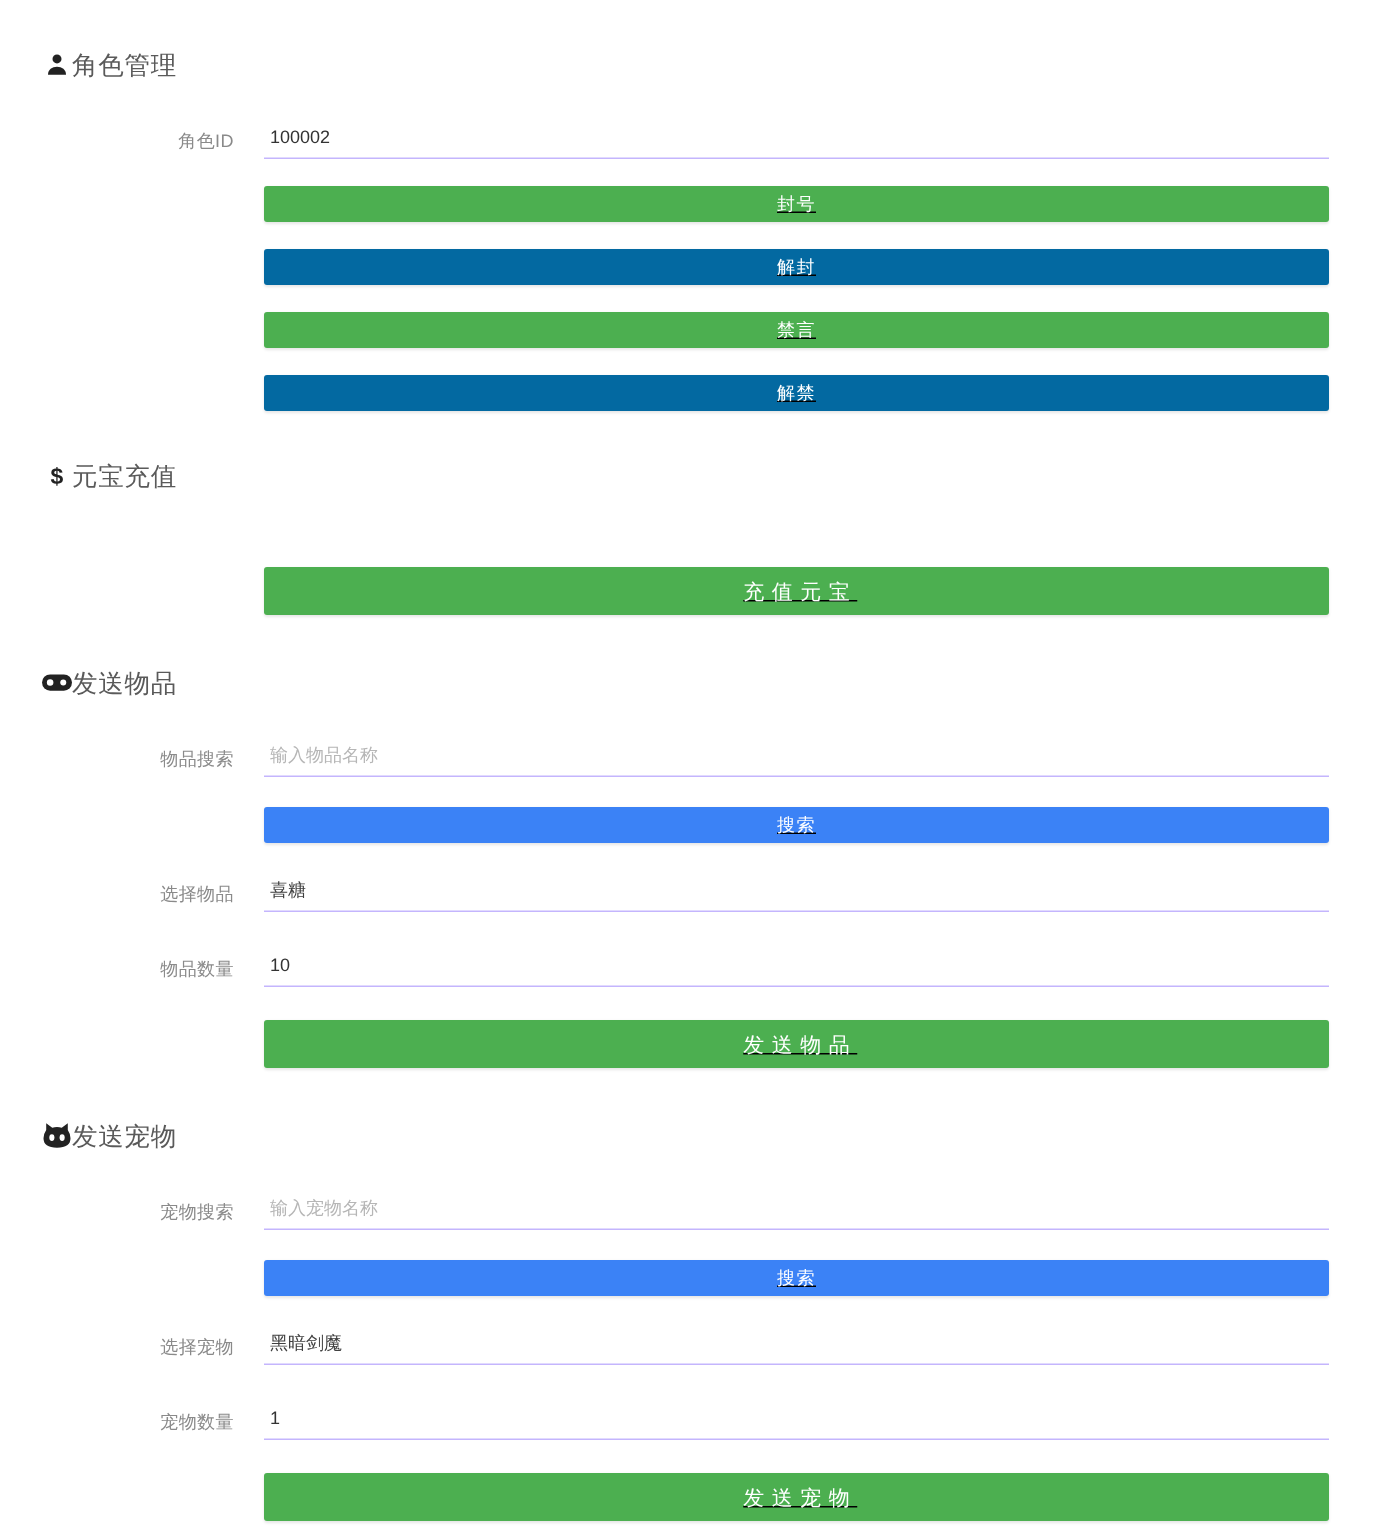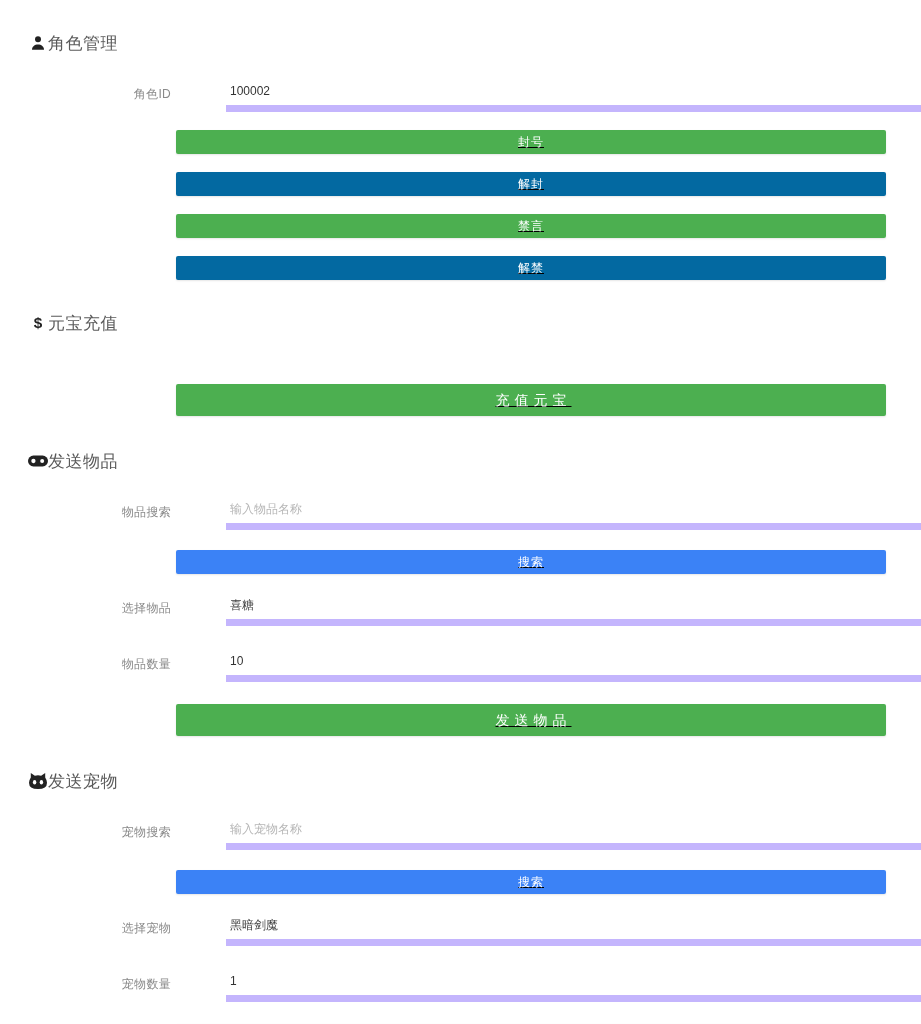--- a/index.html
+++ b/index.html
@@ -43,50 +43,49 @@
     color: #5a5a5a;
     letter-spacing: 0.5px;
     font-weight: 400;
     line-height: 1;
   }
 
   
   .form-row {
     display: flex;
     align-items: flex-start;
-    padding-left: 43px;
+    padding-left: 28px;
   }
   .form-label {
     width: 148px;
     text-align: right;
     padding-right: 20px;
     font-size: 12px;
     color: #8a8a8a;
     line-height: 20px;
     padding-top: 2px;
     flex: 0 0 auto;
     letter-spacing: 0.3px;
   }
   .field {
     flex: 1 1 auto;
     max-width: 710px;
     margin-right: 31px;
   }
   .field-input {
     width: 100%;
     border: none;
-    border-bottom: 7px solid #c4b5fd;
+    border-bottom: 1px solid #c4b5fd;
     background: transparent;
     font-size: 12px;
     color: #333333;
     padding: 2px 0 7px 4px;
     outline: none;
     font-family: "Liberation Sans", "DejaVu Sans", sans-serif;
     display: block;
-    margin-left: 35px;
   }
   .field-input::placeholder { color: #b6b6b6; }
   .field-input.value-bold { color: #404040; }
 
   
   .btn-row {
     display: flex;
     padding-left: 28px;
     text-decoration: underline;
   }

